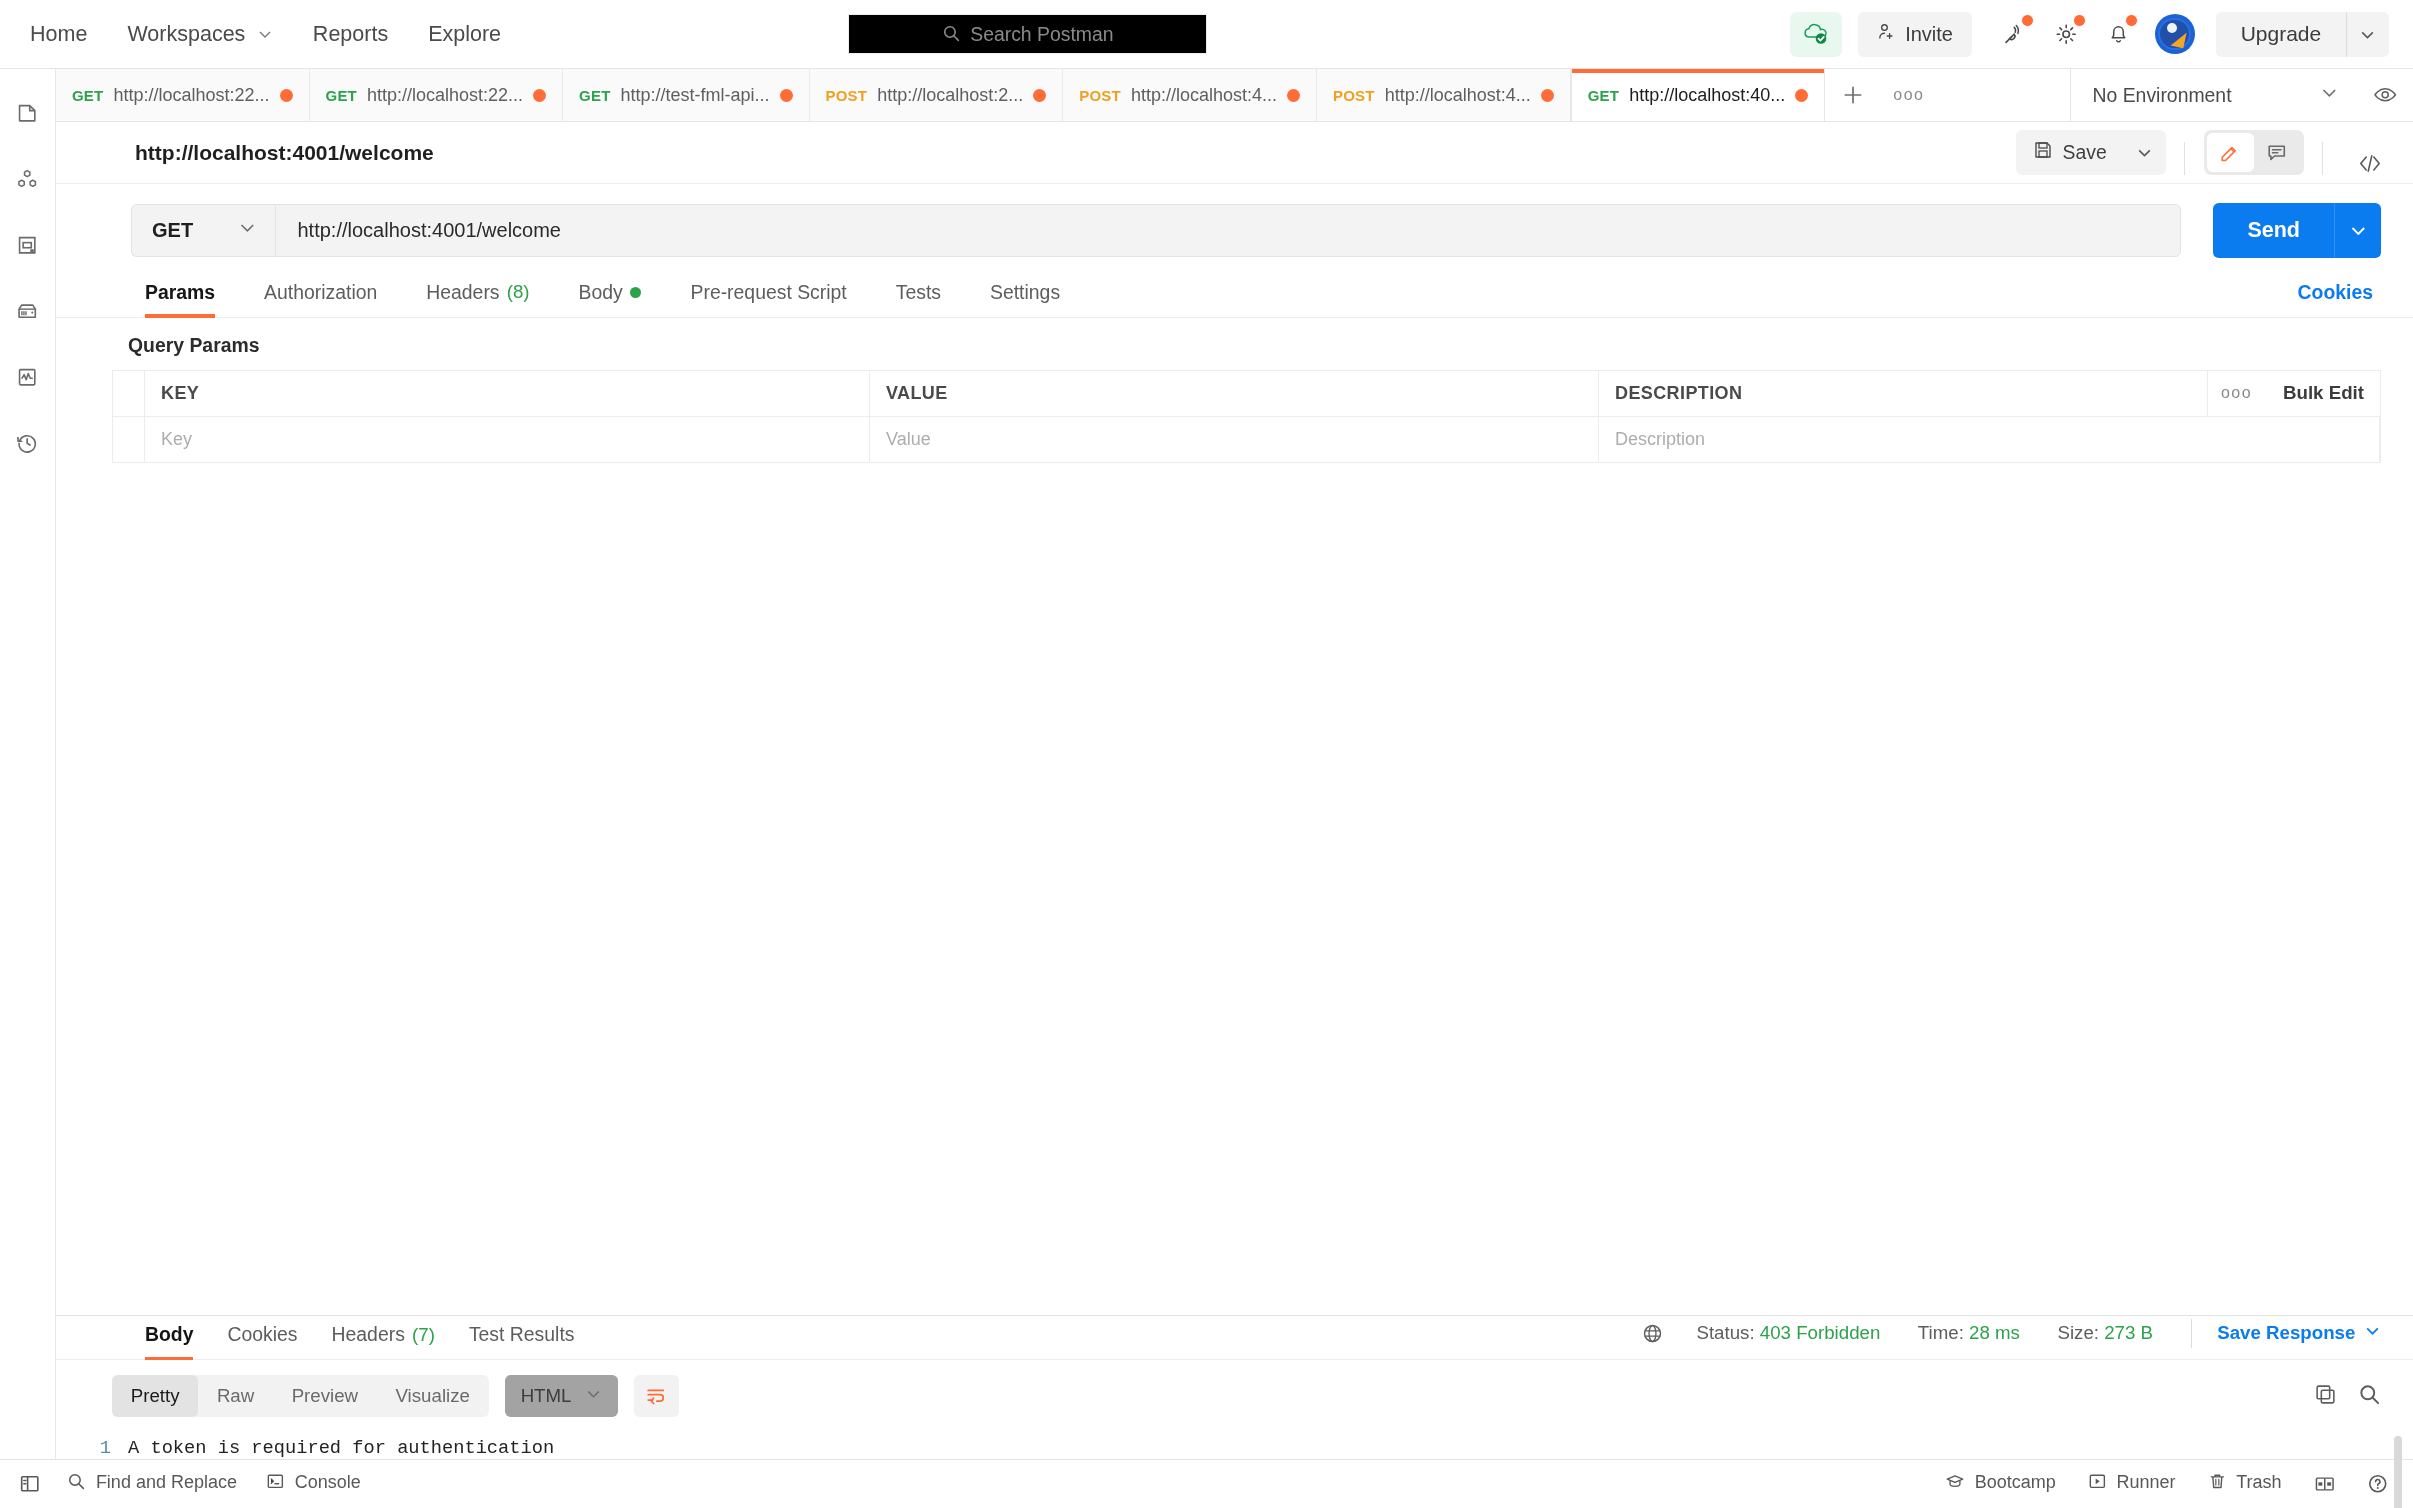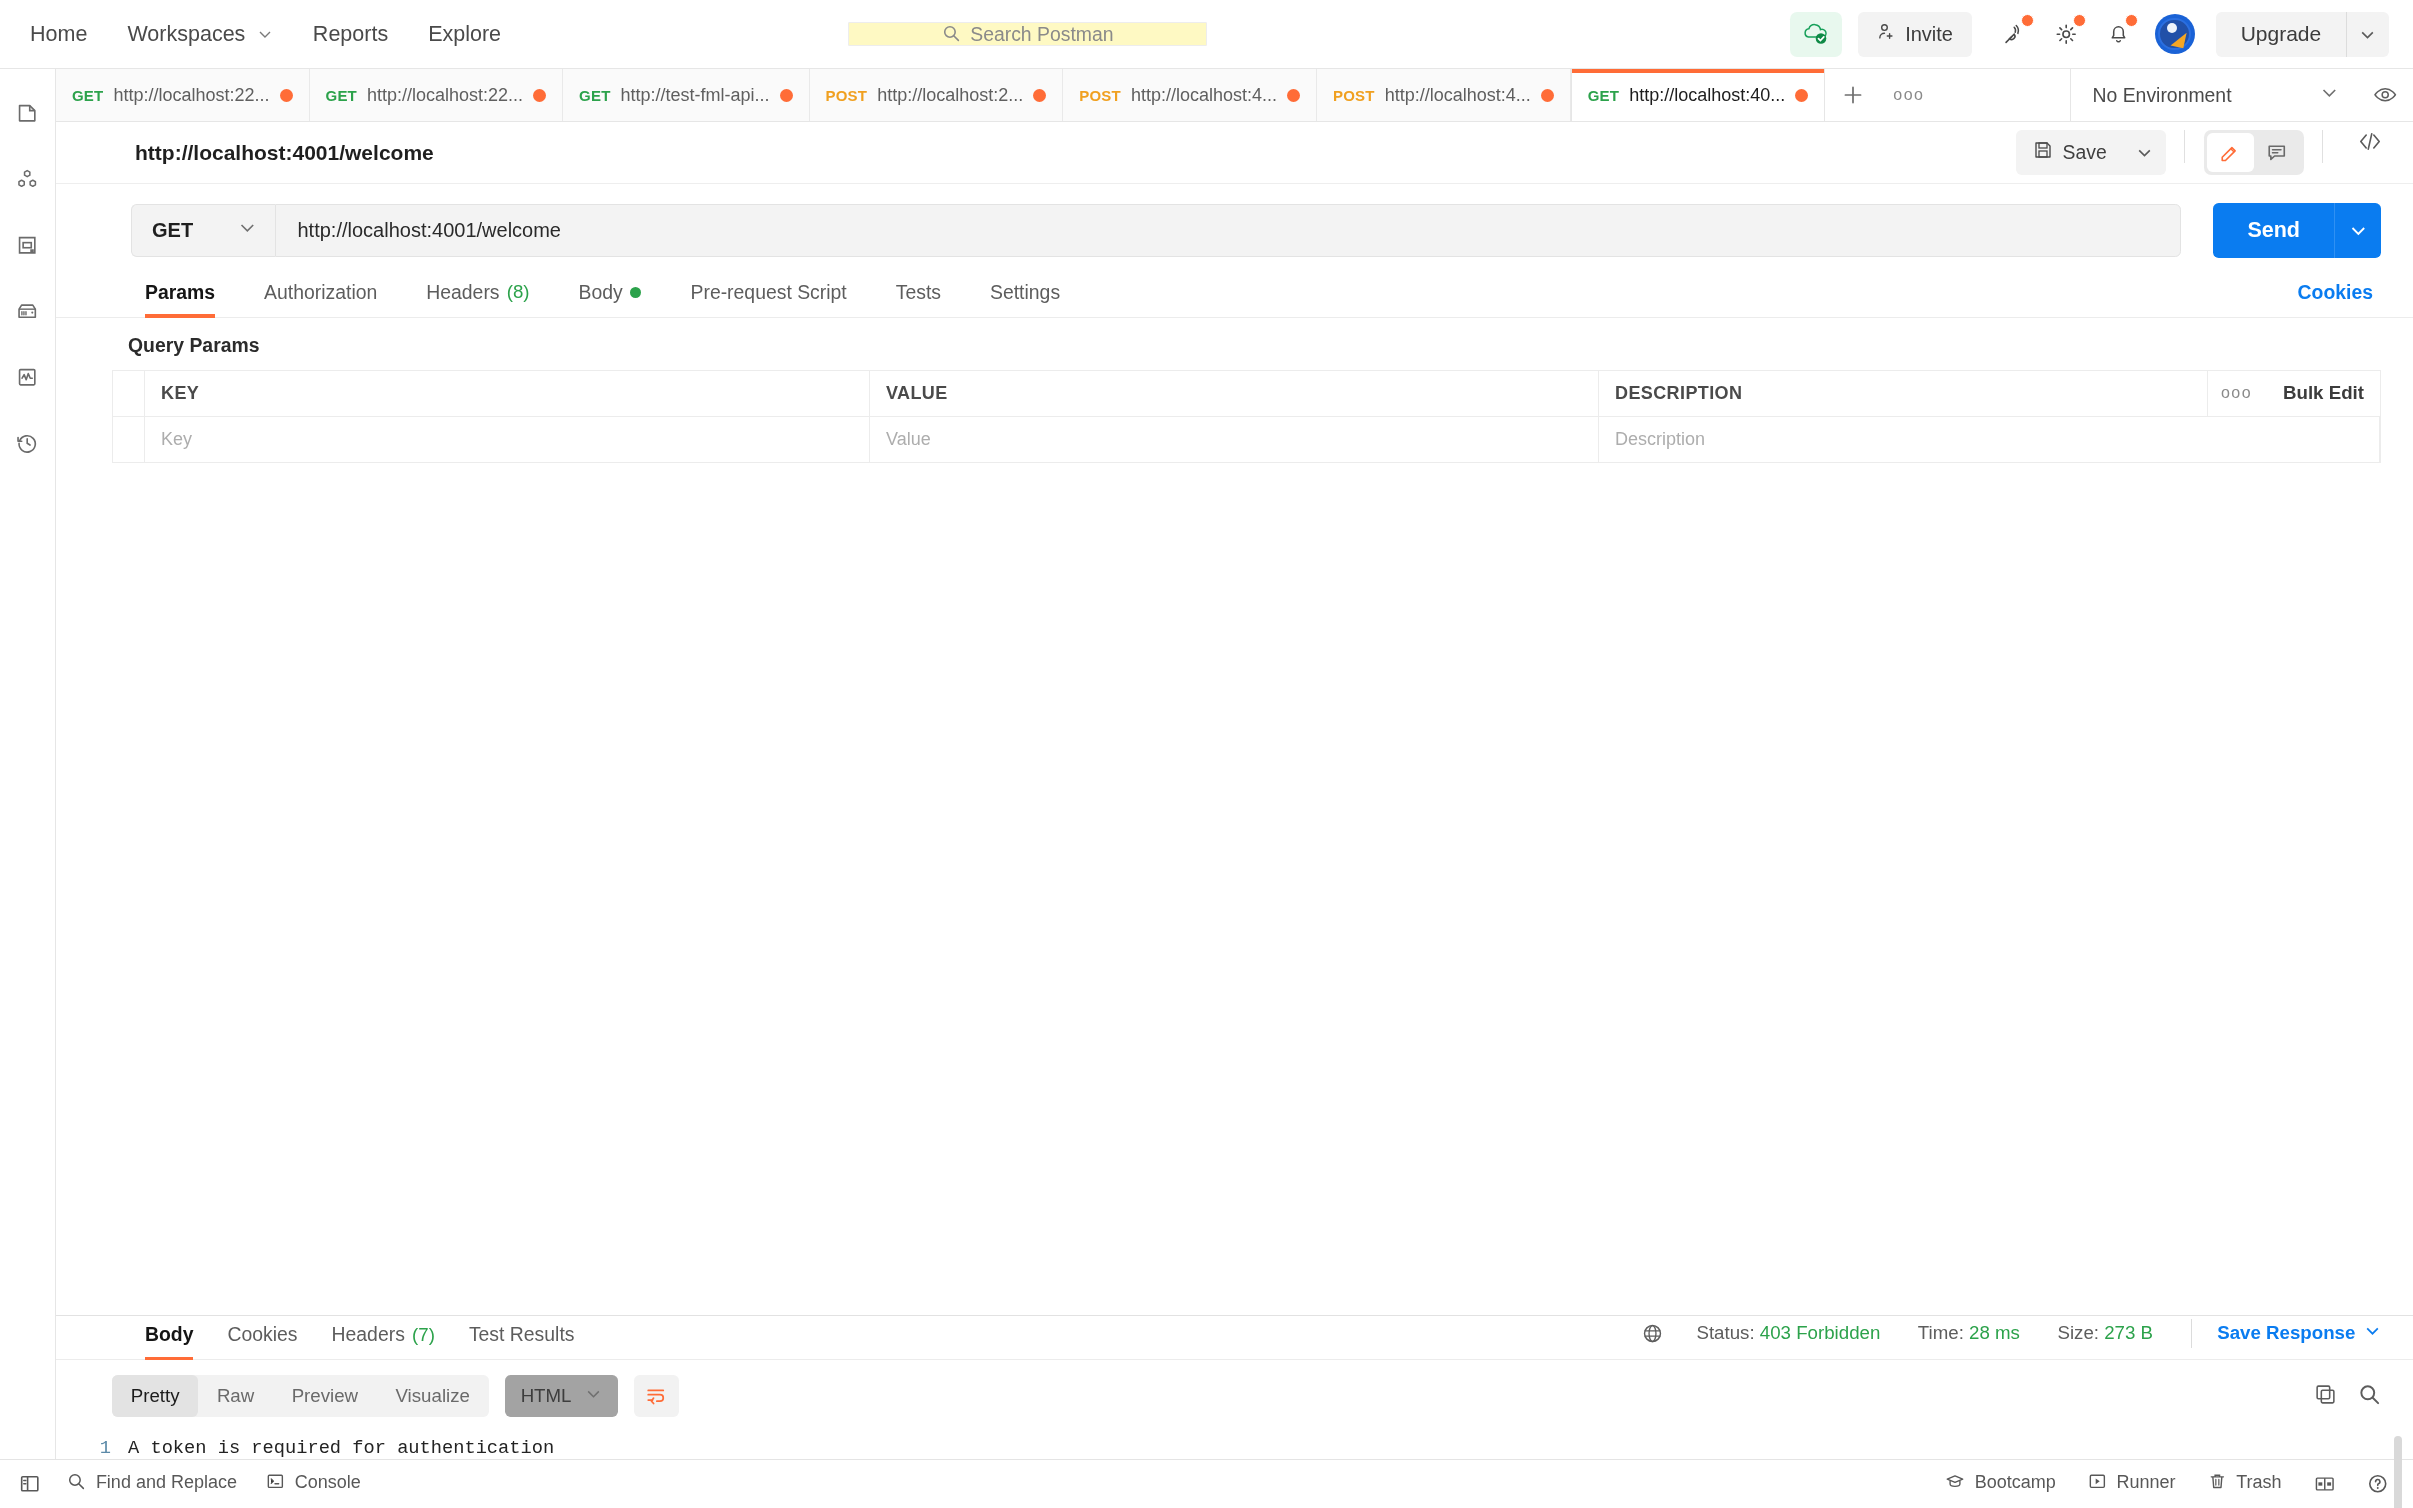--- a/index.html
+++ b/index.html
@@ -26,21 +26,21 @@
     padding: 0 20px; height: 43px;
     display: flex; align-items: center; gap: 11.5px;
     cursor: pointer; white-space: nowrap;
   }
   .nav-item:first-child { padding-left: 8.6px; }
   .chev { display: inline-block; }
   .chev svg { display: block; }
 
   .search-wrap { flex: 0 0 auto; margin-left: 327px; }
   .searchbox {
-    width: 359px; height: 24px; background: #fef9c3;
+    width: 359px; height: 40px; background: #000000;
     border: 0.7px solid #ededed; border-radius: 1px;
     display: flex; align-items: center; justify-content: center; gap: 10px;
     cursor: text;
   }
   .searchbox .ph { font-size: 19.4px; color: #8a8a8a; }
 
   .nav-right { margin-left: auto; display: flex; align-items: center; gap: 0; }
   .cloud-badge {
     width: 52px; height: 45px; border-radius: 7.2px; background: #e8f8ee;
     display: flex; align-items: center; justify-content: center;
@@ -150,21 +150,21 @@
     padding: 0 18.7px 0 21.5px; font-size: 19.4px; color: #4a4a4a; cursor: pointer;
   }
   .eyebtn { width: 56px; flex: 0 0 56px; display: flex; align-items: center; justify-content: center; cursor: pointer; color: #5f5f5f; }
 
   
   .reqhead {
     height: 62px; flex: 0 0 62px; display: flex; align-items: center;
     padding: 0 0 0 79px; border-bottom: 0.7px solid #eeeeee; background: #fff;
   }
   .reqname { font-size: 21px; font-weight: bold; color: #1f1f1f; }
-  .reqhead-right { margin-left: auto; display: flex; align-items: flex-start; padding-right: 14.4px; }
+  .reqhead-right { margin-left: auto; display: flex; align-items: flex-end; padding-right: 14.4px; }
   .save-btn {
     height: 45px; padding: 0 17px; background: #f3f3f3; border-radius: 5.7px 0 0 5.7px;
     display: flex; align-items: center; gap: 10px; font-size: 19.4px; color: #3f3f3f; cursor: pointer;
   }
   .save-caret {
     height: 45px; width: 42px; background: #f3f3f3; border-radius: 0 5.7px 5.7px 0;
     display: flex; align-items: center; justify-content: center; cursor: pointer; color:#555;
   }
   .vsep { width: 0.7px; height: 33px; background: #e0e0e0; margin: 0 18.7px; }
   .segwrap { display: flex; background: #eaeaea; border-radius: 7.2px; padding: 2.9px; }

